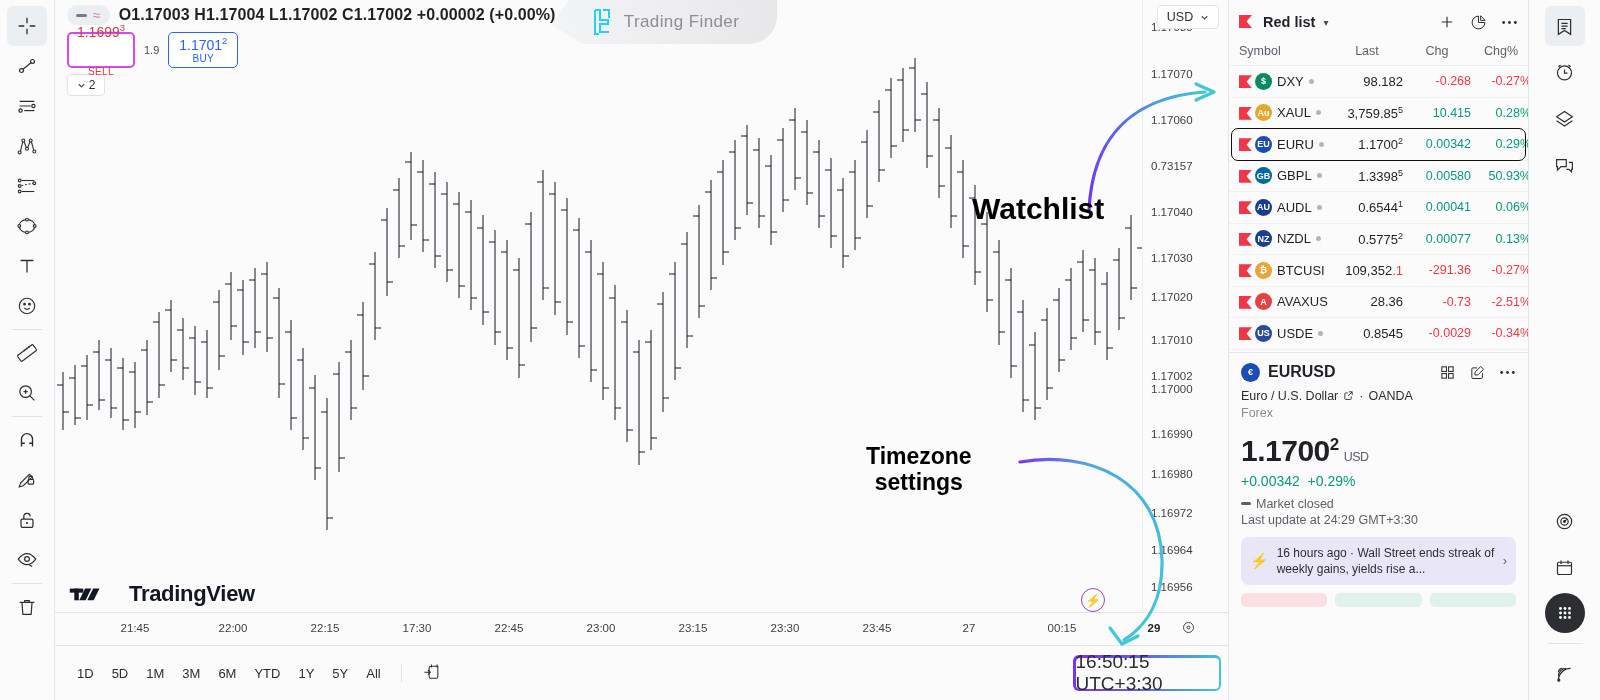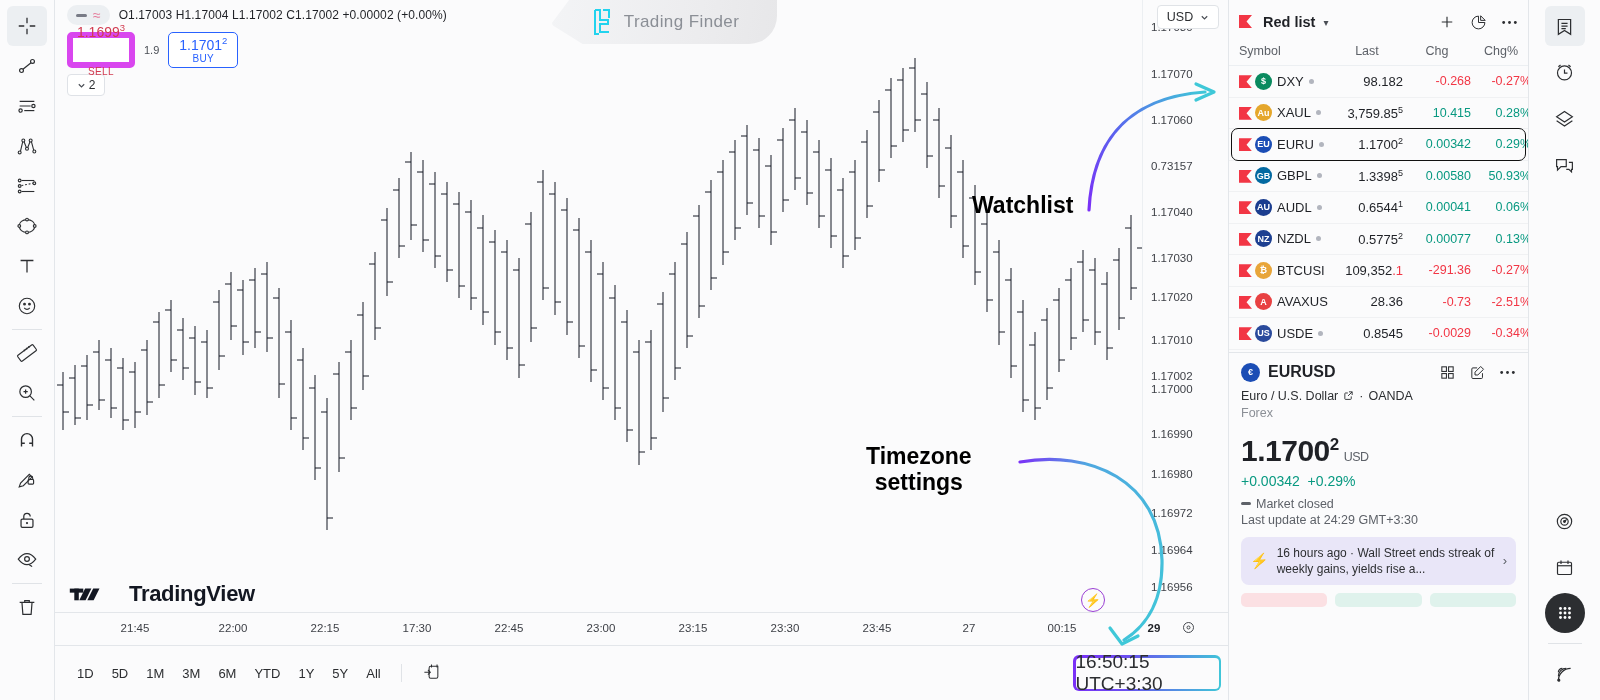--- a/index.html
+++ b/index.html
@@ -30,28 +30,28 @@
   }
   .legend { position: absolute; left: 12px; top: 4px; }
   .legend-row1 { display: flex; align-items: center; gap: 9px; height: 22px; }
   .pill-sym {
     background: #eceff2; border-radius: 11px; height: 20px;
     display: flex; align-items: center; gap: 6px; padding: 0 9px;
     font-size: 13px; color: #4a4e55;
   }
   .pill-dash { display: inline-block; width: 11px; height: 3px; background: #787b86; border-radius: 2px;}
   .pill-wave { color: #e57a9a; font-size: 14px; line-height: 1; }
-  .ohlc { font-size: 12px; color: #1f2126; letter-spacing: .1px; white-space: nowrap; }
+  .ohlc { font-size: 16px; color: #1f2126; letter-spacing: .1px; white-space: nowrap; font-weight: bold; }
 
   .legend-row2 { display: flex; align-items: center; gap: 9px; margin-top: 6px; }
   .sell-box, .buy-box {
     width: 68px; height: 36px; border-radius: 5px; background: #fff;
     display: flex; flex-direction: column; align-items: center; justify-content: center;
   }
-  .sell-box { border: 6px solid #d946ef; gap: 27px; }
+  .sell-box { border: 2px solid #d946ef; gap: 27px; }
   .buy-box  { border: 1.5px solid #2962ff; width: 70px; }
   .sell-px { font-size: 14px; color: #d23b50; line-height: 1.05; }
   .buy-px  { font-size: 14px; color: #2962ff; line-height: 1.05; }
   .sell-px sup, .buy-px sup { font-size: 9.5px; }
   .sell-lbl { font-size: 10px; color: #d23b50; letter-spacing: .4px;}
   .buy-lbl  { font-size: 10px; color: #2962ff; letter-spacing: .4px;}
   .spread { font-size: 11px; color: #4a4e55; }
   .legend-row3 { margin-top: 6px; }
   .qty-box {
     width: 38px; height: 22px; border: 1px solid #dfe2e7; border-radius: 4px; background:#fff;
@@ -214,21 +214,21 @@
   }
   .fr-btn.active { background:#eceff2; }
   .fr-btn.dark { background:#2c2e31; color:#fff; border-radius:50%; }
   .fr-sep { width: 34px; height:1px; background:#e0e3e7; margin: 4px 0 10px; }
 
   
   .anno {
     position: absolute; font-weight: bold; color:#000; z-index: 20;
     font-family: "Liberation Sans", sans-serif;
   }
-  .anno-watchlist { left: 972px; top: 192px; font-size: 23px; }
+  .anno-watchlist { left: 972px; top: 192px; font-size: 30px; }
   .anno-timezone { left: 866px; top: 444px; font-size: 23px; line-height: 1.12; }
   .anno-svg { position:absolute; left:0; top:0; width:1600px; height:700px; pointer-events:none; z-index: 19; }
 </style>
 </head>
 <body>
 
 <div id="root">
 
   <div class="left-toolbar">
     <div class="tool-btn active">

